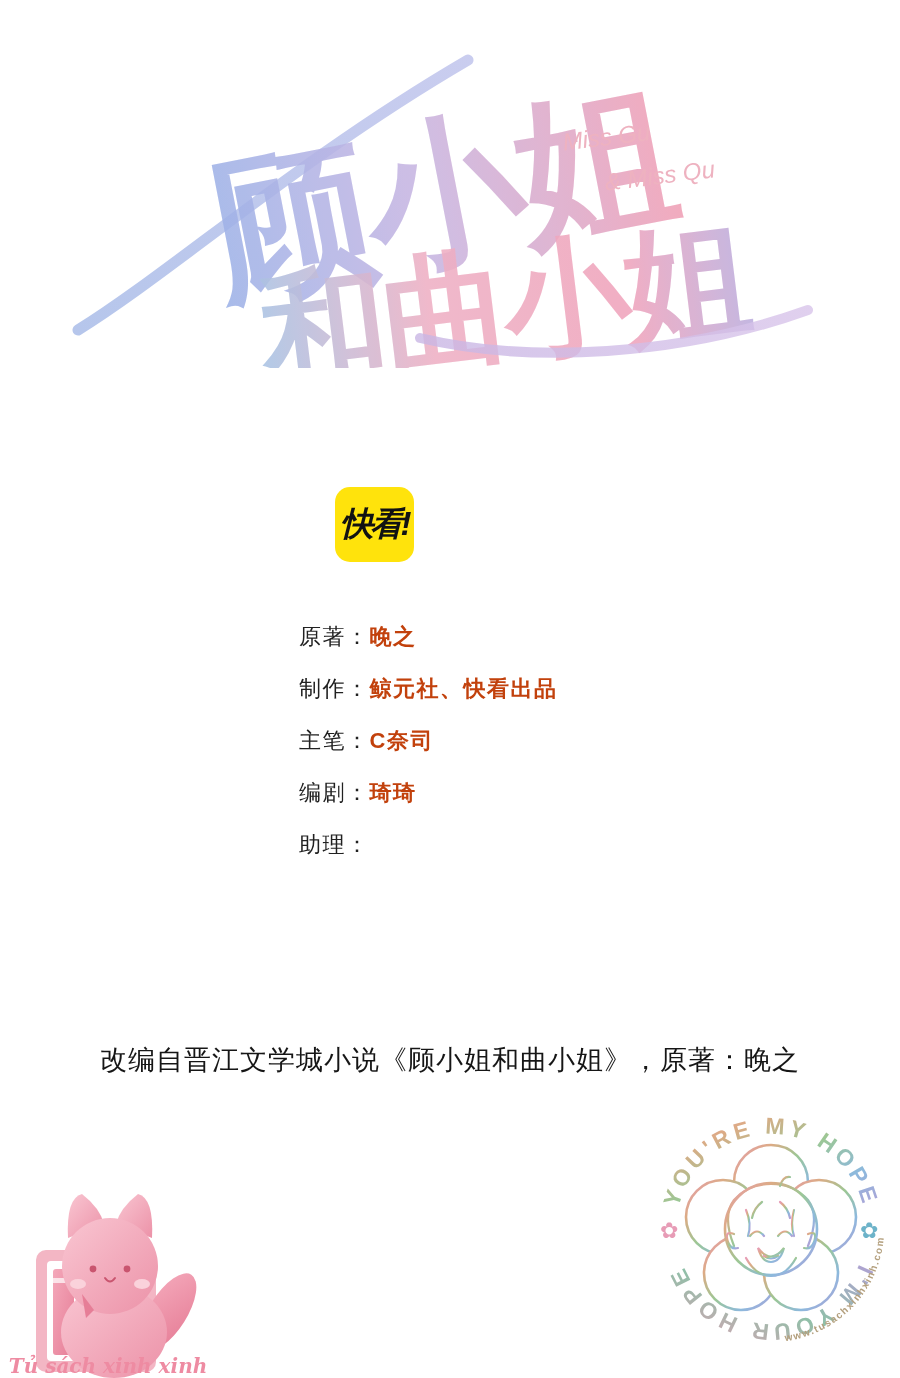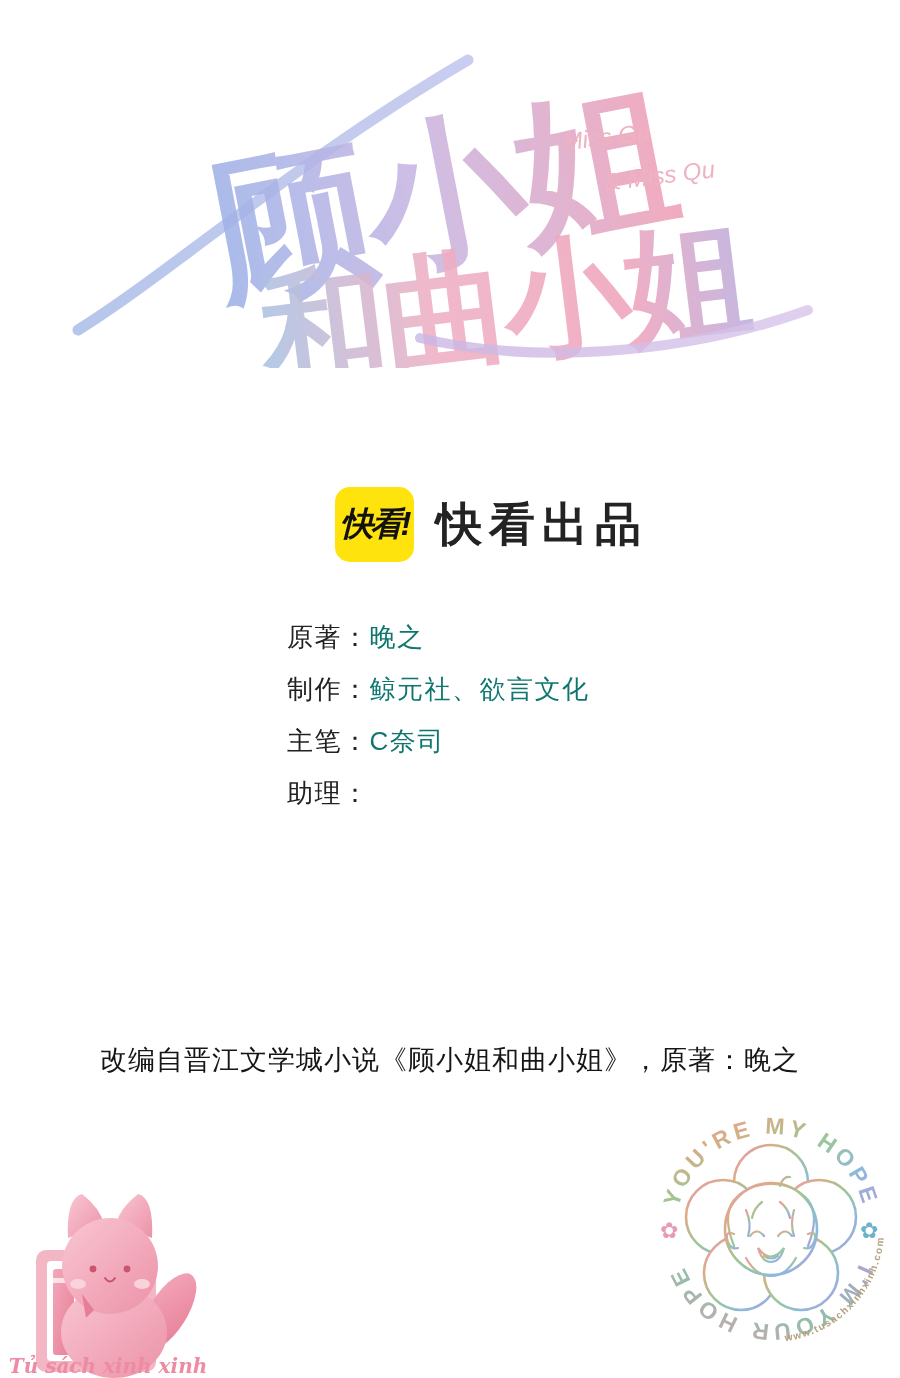--- a/index.html
+++ b/index.html
@@ -42,28 +42,29 @@
     line-height: 75px;
     white-space: nowrap;
   }
 
   
   .credits {
     position: absolute; left: 287px; top: 611px;
   }
   .credit-row {
     height: 52px; line-height: 52px;
-    font-size: 26px;
+    font-size: 22px;
     color: #212121;
     letter-spacing: 1.5px;
     white-space: nowrap;
     display: flex;
+    margin-left: 12px;
   }
   .credit-label { color: #212121; }
-  .credit-value { color: #0f766e; }
+  .credit-value { color: #c2410c; font-weight: bold; }
 
   
   .adaptation-note {
     position: absolute; left: 0; top: 1042px;
     width: 900px;
     text-align: center;
     font-size: 27px;
     color: #161616;
     letter-spacing: 1px;
     white-space: nowrap;
@@ -119,35 +120,38 @@
     <path d="M 360 300 C 470 326, 620 318, 748 272" fill="none" stroke="url(#gradSwash2)" stroke-width="10" stroke-linecap="round" opacity="0.8"></path>
 
     <text x="503" y="108" font-size="24" fill="#eeb2c0" font-style="italic" transform="rotate(-7 540 105)">Miss Gu</text>
     <text x="545" y="146" font-size="24" fill="#eeb2c0" font-style="italic" transform="rotate(-7 600 143)">&amp; Miss Qu</text>
   </svg>
 
   <div class="publisher-row">
     <div class="kk-logo">
       <span>快看!</span>
     </div>
-    <div class="kk-label">快看出品</div>
   </div>
 
   <div class="credits">
     <div class="credit-row">
       <span class="credit-label">原著：</span>
       <span class="credit-value">晚之</span>
     </div>
     <div class="credit-row">
       <span class="credit-label">制作：</span>
-      <span class="credit-value">鲸元社、欲言文化</span>
+      <span class="credit-value">鲸元社、快看出品</span>
     </div>
     <div class="credit-row">
       <span class="credit-label">主笔：</span>
       <span class="credit-value">C奈司</span>
+    </div>
+    <div class="credit-row">
+      <span class="credit-label">编剧：</span>
+      <span class="credit-value">琦琦</span>
     </div>
     <div class="credit-row">
       <span class="credit-label">助理：</span>
     </div>
   </div>
 
   <div class="adaptation-note">改编自晋江文学城小说《顾小姐和曲小姐》，原著：晚之</div>
 
   <svg class="cat-wm" width="204" height="188" viewBox="0 0 204 188">
     <defs>

